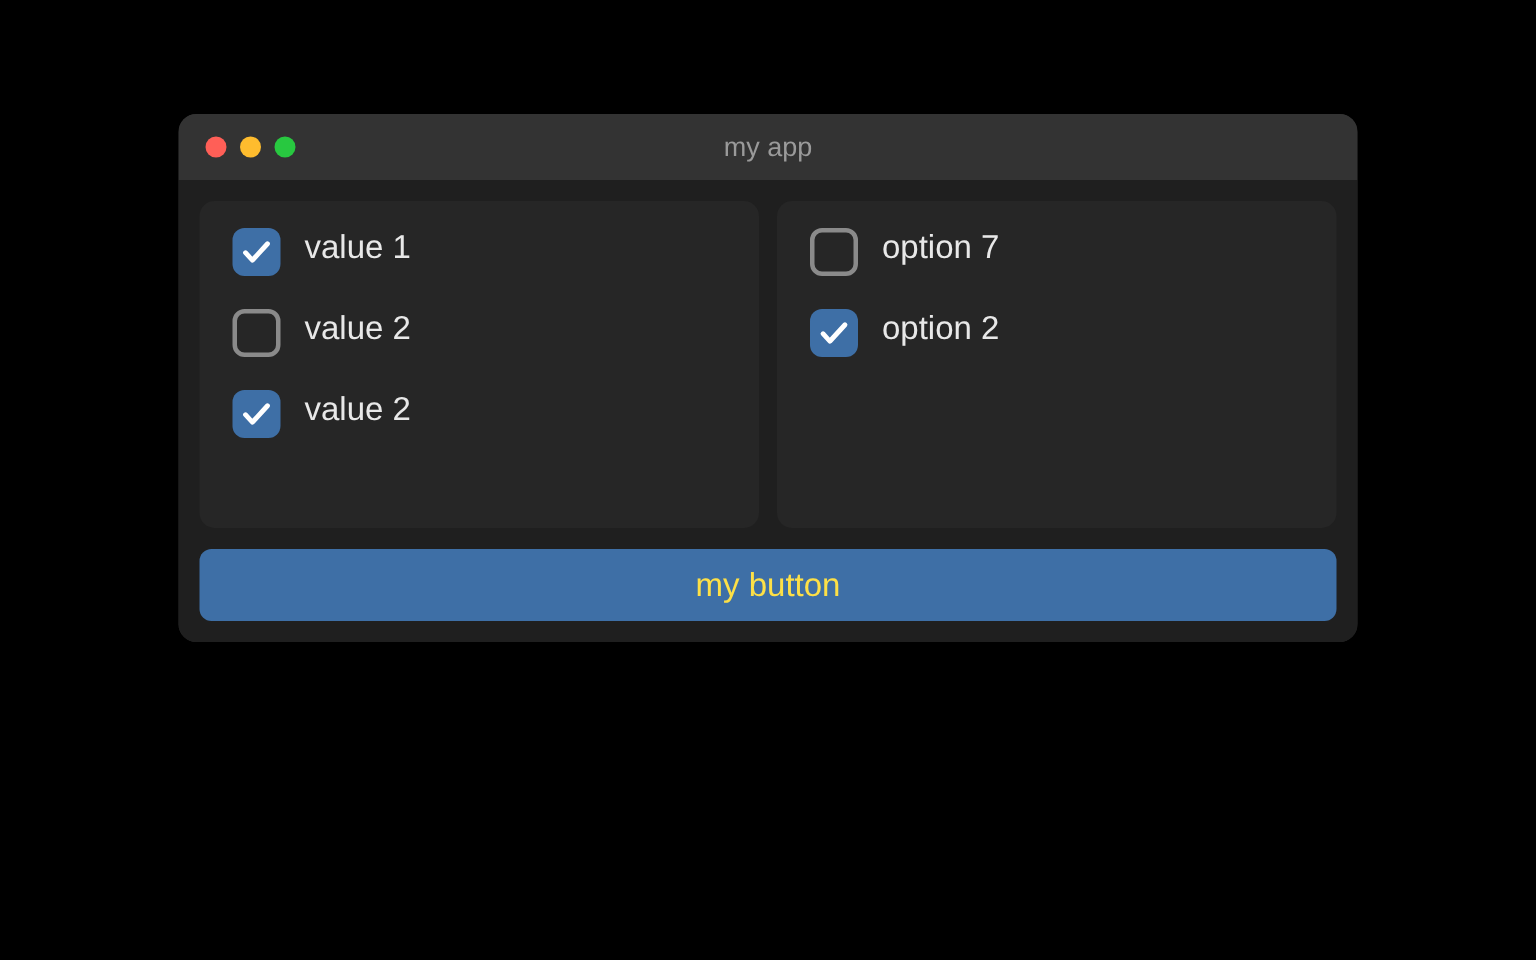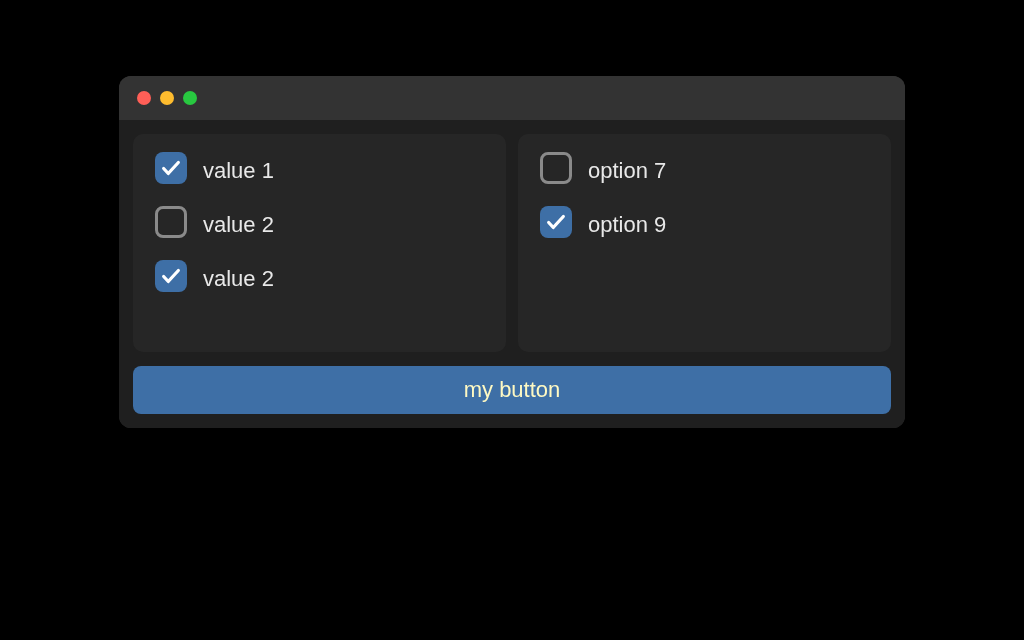--- a/index.html
+++ b/index.html
@@ -66,21 +66,21 @@
     }
     .panel {
       flex: 1;
       background: #262626;
       border-radius: 10px;
       padding: 18px 22px 22px 22px;
       min-height: 218px;
     }
     .checkbox-row {
       display: flex;
-      align-items: flex-end;
+      align-items: flex-start;
       gap: 16px;
       margin-bottom: 22px;
       cursor: pointer;
     }
     .checkbox-row:last-child {
       margin-bottom: 0;
     }
     .checkbox {
       width: 32px;
       height: 32px;
@@ -106,37 +106,38 @@
       color: #e8e8e8;
       font-size: 22px;
       font-weight: 400;
     }
     .action-button {
       width: 100%;
       height: 48px;
       background: #3e6fa6;
       border: none;
       border-radius: 8px;
-      color: #fef9c3;
+      color: #fde047;
       font-size: 22px;
       font-weight: 400;
       cursor: pointer;
       font-family: inherit;
     }
   </style>
 </head>
 <body>
 
 <div class="window">
   <div class="titlebar">
     <div class="traffic-lights">
       <div class="traffic-light tl-close"></div>
       <div class="traffic-light tl-min"></div>
       <div class="traffic-light tl-max"></div>
     </div>
+    <div class="title">my app</div>
   </div>
   <div class="content">
     <div class="panels">
       <div class="panel">
         <div class="checkbox-row">
           <div class="checkbox checked">
             <svg viewBox="0 0 24 24">
                 <path d="M4 12.5 L9 18 L20 6" stroke="#ffffff" stroke-width="3.5" fill="none" stroke-linecap="round" stroke-linejoin="round"></path>
               </svg>
           </div>
@@ -159,19 +160,19 @@
         <div class="checkbox-row">
           <div class="checkbox unchecked"></div>
           <span class="checkbox-label">option 7</span>
         </div>
         <div class="checkbox-row">
           <div class="checkbox checked">
             <svg viewBox="0 0 24 24">
                 <path d="M4 12.5 L9 18 L20 6" stroke="#ffffff" stroke-width="3.5" fill="none" stroke-linecap="round" stroke-linejoin="round"></path>
               </svg>
           </div>
-          <span class="checkbox-label">option 9</span>
+          <span class="checkbox-label">option 2</span>
         </div>
       </div>
     </div>
     <button class="action-button">my button</button>
   </div>
 </div>
 
 </body></html>

